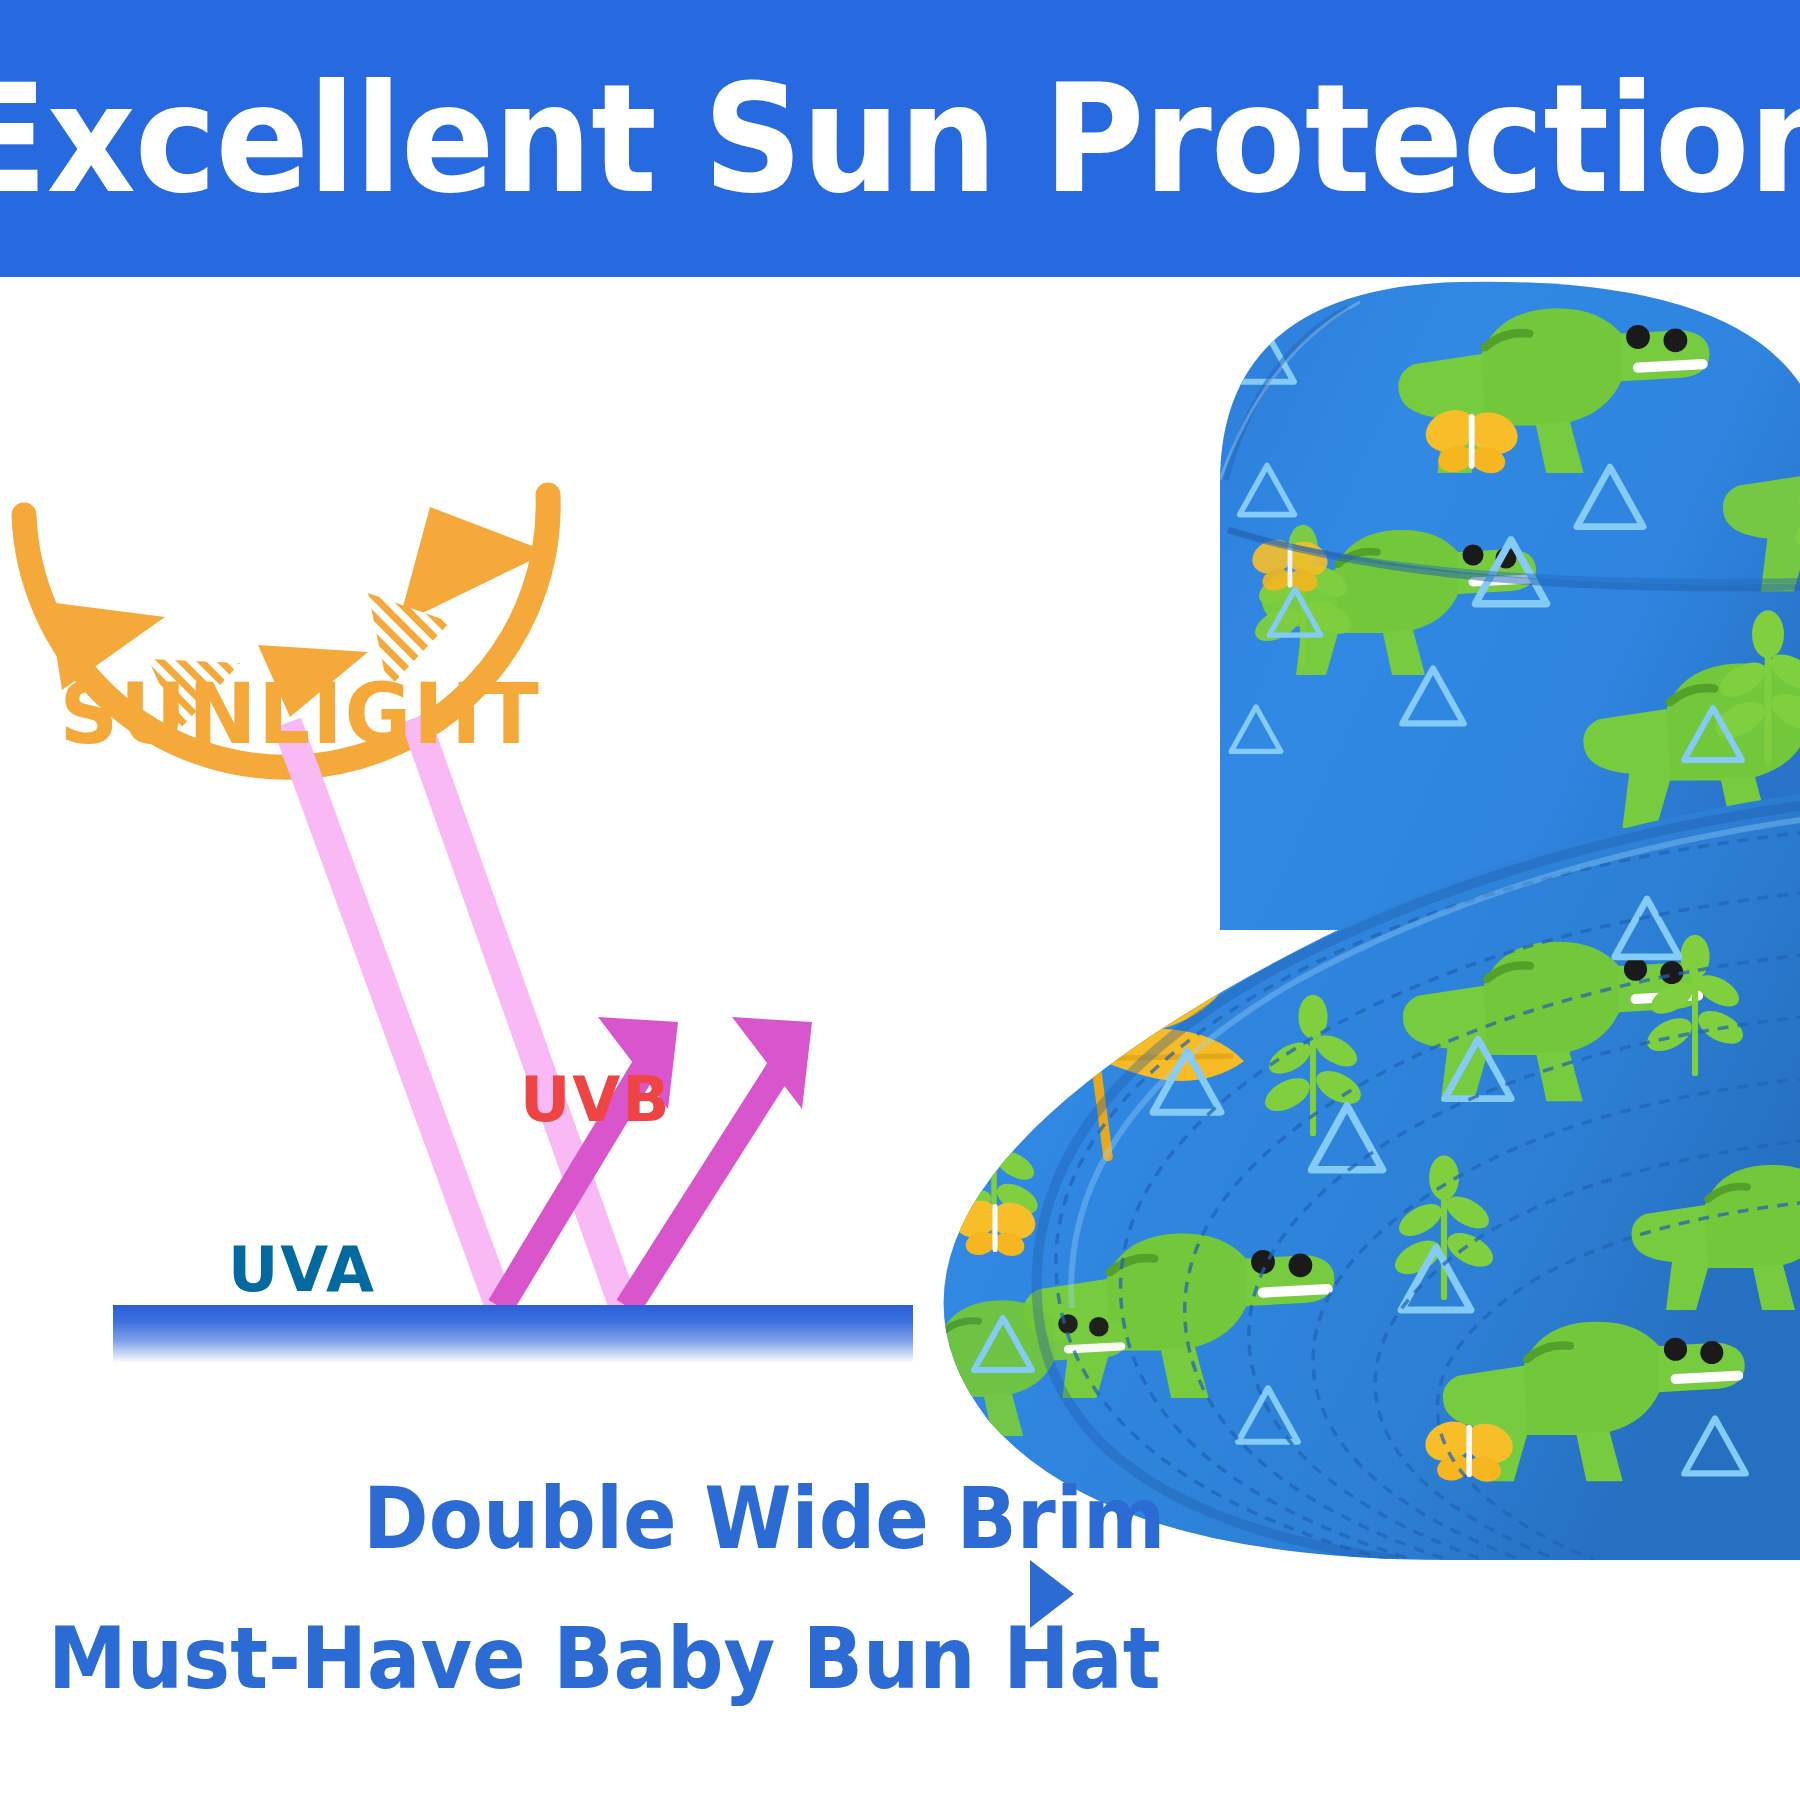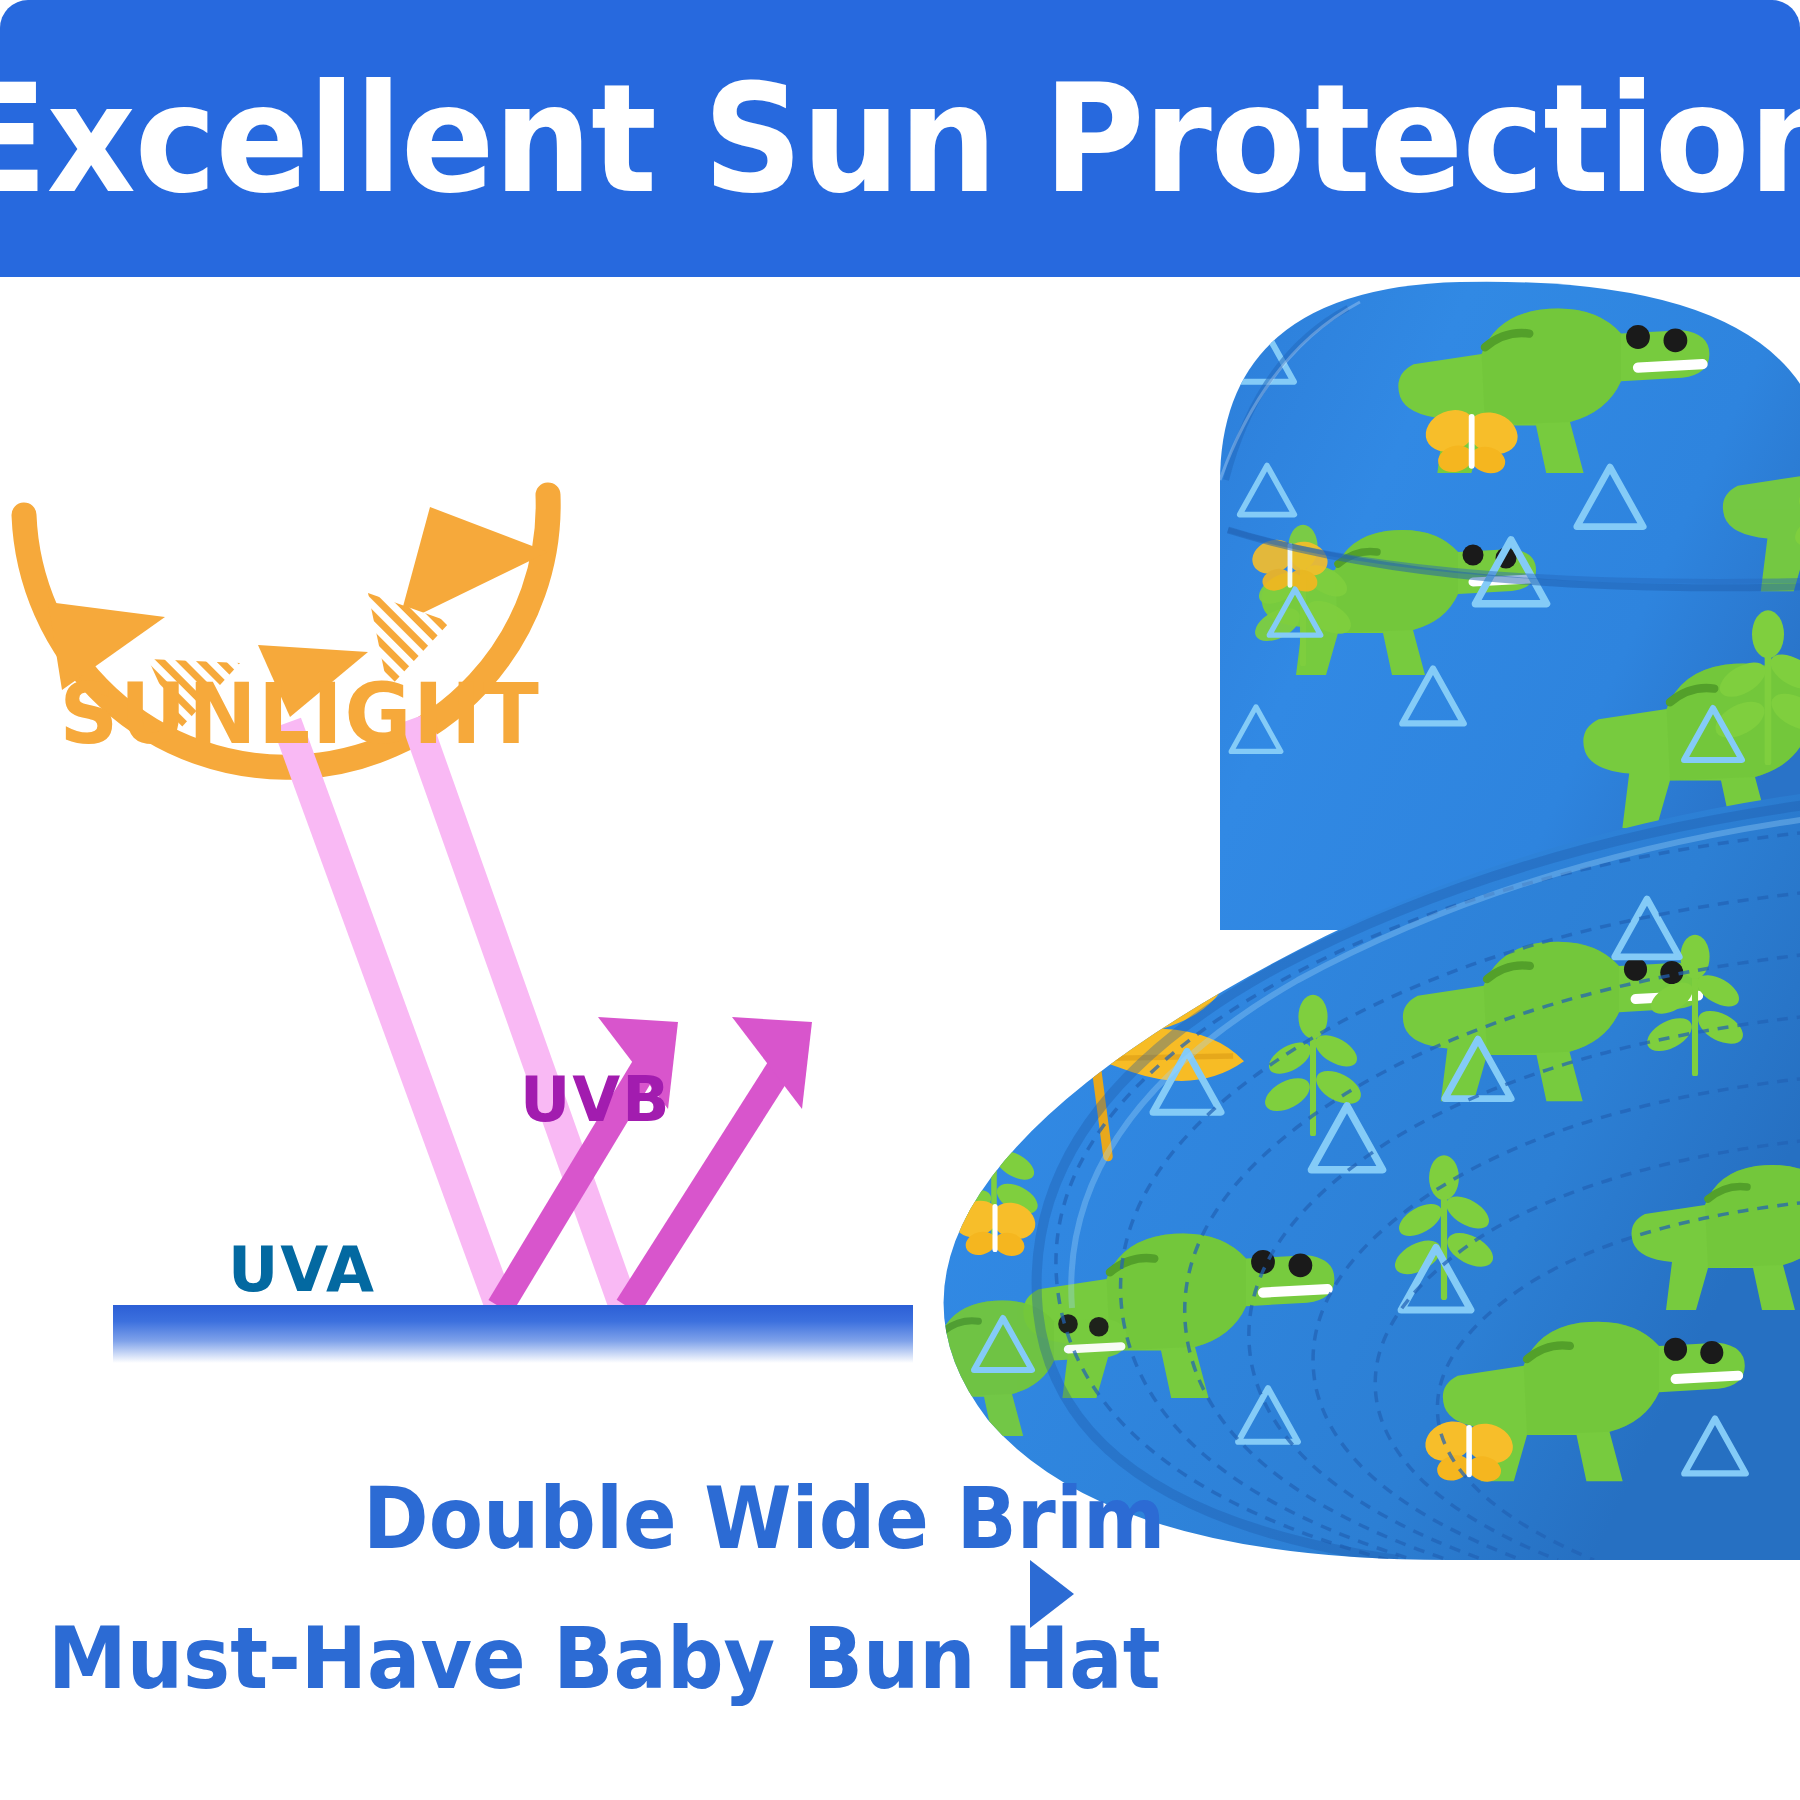--- a/index.html
+++ b/index.html
@@ -3,21 +3,21 @@
 <meta charset="utf-8">
 <style>
   html,body{margin:0;padding:0;}
   body{
     width:1800px;height:1800px;overflow:hidden;
     background:#ffffff;
     font-family:"DejaVu Sans", sans-serif;
   }
   #poster{
     position:relative;width:1800px;height:1800px;
-    background:#ffffff;overflow:hidden;border-radius:28px;
+    background:#ffffff;overflow:hidden;
   }
 
   
   .banner{
     position:absolute;left:0;top:0;width:1800px;height:277px;
     background:#2769DE;
     display:flex;align-items:center;justify-content:center;
   }
   .banner-title{
     color:#ffffff;
@@ -49,21 +49,21 @@
   .uva-label{
     position:absolute;left:228px;top:962px;
     color:#0369a1;
     font-family:"DejaVu Sans", sans-serif;
     font-weight:700;
     font-size:62px;
     letter-spacing:2px;line-height:1;
   }
   .uvb-label{
     position:absolute;left:520px;top:792px;
-    color:#a21caf;
+    color:#ef4444;
     font-family:"DejaVu Sans", sans-serif;
     font-weight:700;
     font-size:62px;
     letter-spacing:2px;line-height:1;
   }
 
   
   .ground-bar{
     position:absolute;left:113px;top:1305px;width:800px;height:58px;
     background:linear-gradient(to bottom,#2C5FD6 0%,#3C70DE 28%,#7FA2EA 62%,#ffffff 100%);

